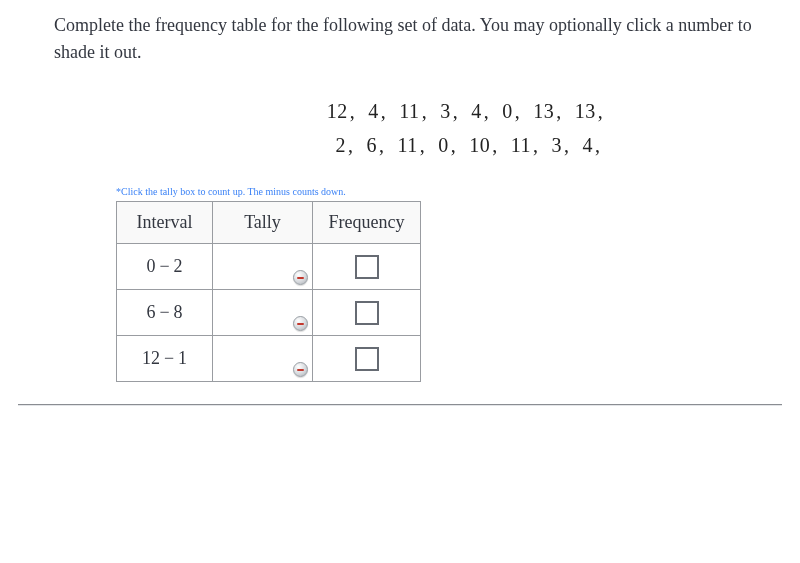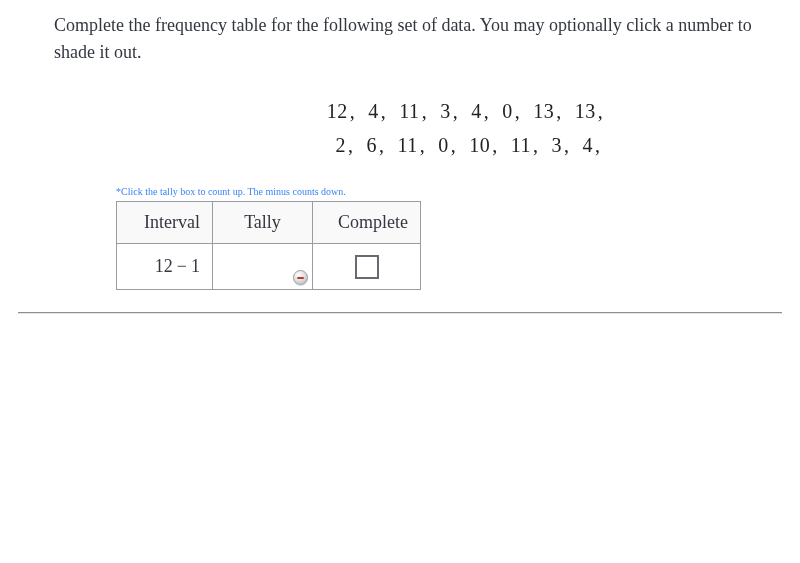--- a/index.html
+++ b/index.html
@@ -53,21 +53,21 @@
     }
     .table-wrap {
       margin-left: 98px;
     }
     table {
       border-collapse: collapse;
     }
     th, td {
       border: 1px solid #999ca1;
       padding: 10px 12px;
-      text-align: right;
+      text-align: center;
       font-size: 18px;
       font-weight: normal;
       vertical-align: middle;
     }
     th {
       background: #f9f9f9;
       font-weight: normal;
       color: #333740;
     }
     th.interval-h { width: 96px; }
@@ -141,24 +141,38 @@
 </div>
 
 <p class="hint">*Click the tally box to count up. The minus counts down.</p>
 
 <div class="table-wrap">
 <table>
   <thead>
     <tr>
       <th class="interval-h">Interval</th>
       <th class="tally-h">Tally</th>
-      <th class="freq-h">Complete</th>
+      <th class="freq-h">Frequency</th>
     </tr>
   </thead>
   <tbody>
+    <tr>
+      <td class="interval-cell"><span>0</span><span class="dash">−</span><span>2</span></td>
+      <td class="tally-cell">
+            <span class="minus-btn"></span>
+          </td>
+      <td class="freq-cell"><span class="freq-box"></span></td>
+    </tr>
+    <tr>
+      <td class="interval-cell"><span>6</span><span class="dash">−</span><span>8</span></td>
+      <td class="tally-cell">
+            <span class="minus-btn"></span>
+          </td>
+      <td class="freq-cell"><span class="freq-box"></span></td>
+    </tr>
     <tr>
       <td class="interval-cell"><span>12</span><span class="dash">−</span><span>1</span></td>
       <td class="tally-cell">
             <span class="minus-btn"></span>
           </td>
       <td class="freq-cell"><span class="freq-box"></span></td>
     </tr>
   </tbody>
 </table>
 </div>

